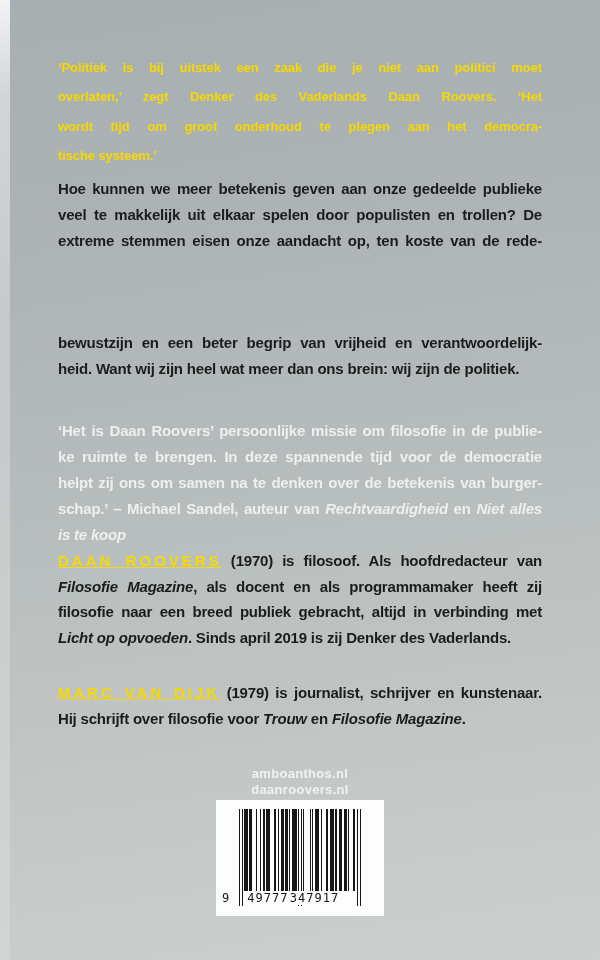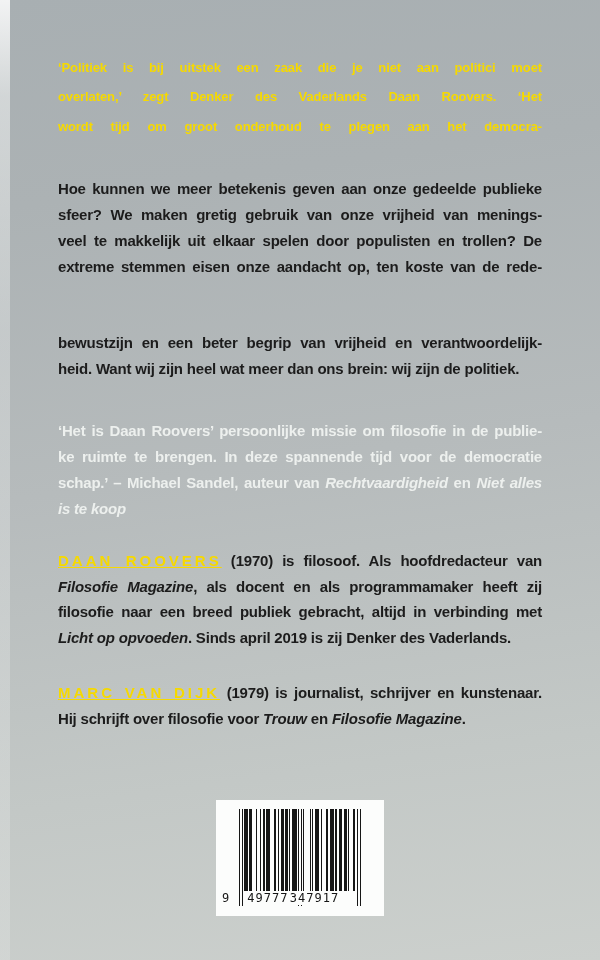--- a/index.html
+++ b/index.html
@@ -63,53 +63,58 @@
 <body>
 
 <div class="cover">
 
   <div class="edge"></div>
 
   <div class="block pull-quote" style="color:#f6d900;">
       <div class="tline just"><span>‘Politiek is bij uitstek een zaak die je niet aan politici moet</span></div>
       <div class="tline just"><span>overlaten,’ zegt Denker des Vaderlands Daan Roovers. ‘Het</span></div>
       <div class="tline just"><span>wordt tijd om groot onderhoud te plegen aan het democra-</span></div>
+      <div class="tline"><span>tische systeem.’</span></div>
     </div>
 
   <div class="block body-text p1" style="color:#1c1c1c;">
       <div class="tline just"><span>Hoe kunnen we meer betekenis geven aan onze gedeelde publieke</span></div>
-      <div class="tline just"><span>sfeer? We maken gretig gebruik van onze vrijheid van menings-</span></div>
       <div class="tline just"><span>veel te makkelijk uit elkaar spelen door populisten en trollen? De</span></div>
       <div class="tline just"><span>extreme stemmen eisen onze aandacht op, ten koste van de rede-</span></div>
     </div>
 
   <div class="block body-text p2" style="color:#1c1c1c;">
       <div class="tline just"><span>bewustzijn en een beter begrip van vrijheid en verantwoordelijk-</span></div>
       <div class="tline"><span>heid. Want wij zijn heel wat meer dan ons brein: wij zijn de politiek.</span></div>
     </div>
 
   <div class="block body-text endorse" style="color:#edf0ee;">
       <div class="tline just"><span>‘Het is Daan Roovers’ persoonlijke missie om filosofie in de publie-</span></div>
       <div class="tline just"><span>ke ruimte te brengen. In deze spannende tijd voor de democratie</span></div>
+      <div class="tline just"><span>helpt zij ons om samen na te denken over de betekenis van burger-</span></div>
       <div class="tline just"><span>schap.’ – Michael Sandel, auteur van </span><span class="ital">Rechtvaardigheid</span><span> en </span><span class="ital">Niet alles</span></div>
       <div class="tline"><span class="ital">is te koop</span></div>
     </div>
 
   <div class="block body-text bio1" style="color:#1c1c1c;">
       <div class="tline just"><span class="yname" style="color: rgb(246, 217, 0);">DAAN ROOVERS</span><span> (1970) is filosoof. Als hoofdredacteur van</span></div>
       <div class="tline just"><span class="ital">Filosofie Magazine</span><span>, als docent en als programmamaker heeft zij</span></div>
       <div class="tline just"><span>filosofie naar een breed publiek gebracht, altijd in verbinding met</span></div>
       <div class="tline"><span class="ital">Licht op opvoeden</span><span>. Sinds april 2019 is zij Denker des Vaderlands.</span></div>
     </div>
 
   <div class="block body-text bio2" style="color:#1c1c1c;">
       <div class="tline just"><span class="yname" style="color: rgb(246, 217, 0);">MARC VAN DIJK</span><span> (1979) is journalist, schrijver en kunstenaar.</span></div>
       <div class="tline"><span>Hij schrijft over filosofie voor </span><span class="ital">Trouw</span><span> en </span><span class="ital">Filosofie Magazine</span><span>.</span></div>
     </div>
 
+  <div class="sites" style="color:#f0f3f1;">
+    <div>amboanthos.nl</div>
+    <div>daanroovers.nl</div>
+  </div>
 
   <div class="bcbox">
     <svg viewBox="0 0 95 97" preserveAspectRatio="none" fill="#161616">
         <rect x="0" y="0" width="1" height="97"></rect>
         <rect x="2" y="0" width="1" height="97"></rect>
         <rect x="4" y="0" width="1" height="82"></rect>
         <rect x="5" y="0" width="1" height="82"></rect>
         <rect x="6" y="0" width="1" height="82"></rect>
         <rect x="8" y="0" width="1" height="82"></rect>
         <rect x="9" y="0" width="1" height="82"></rect>

